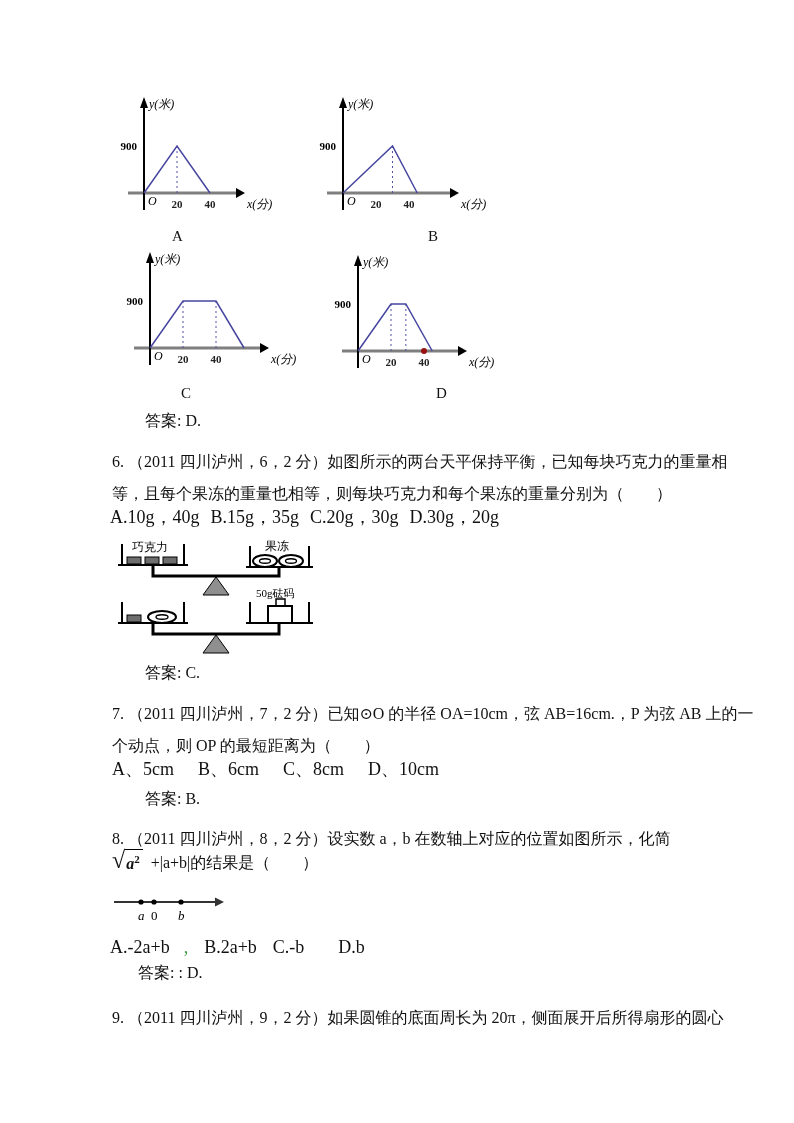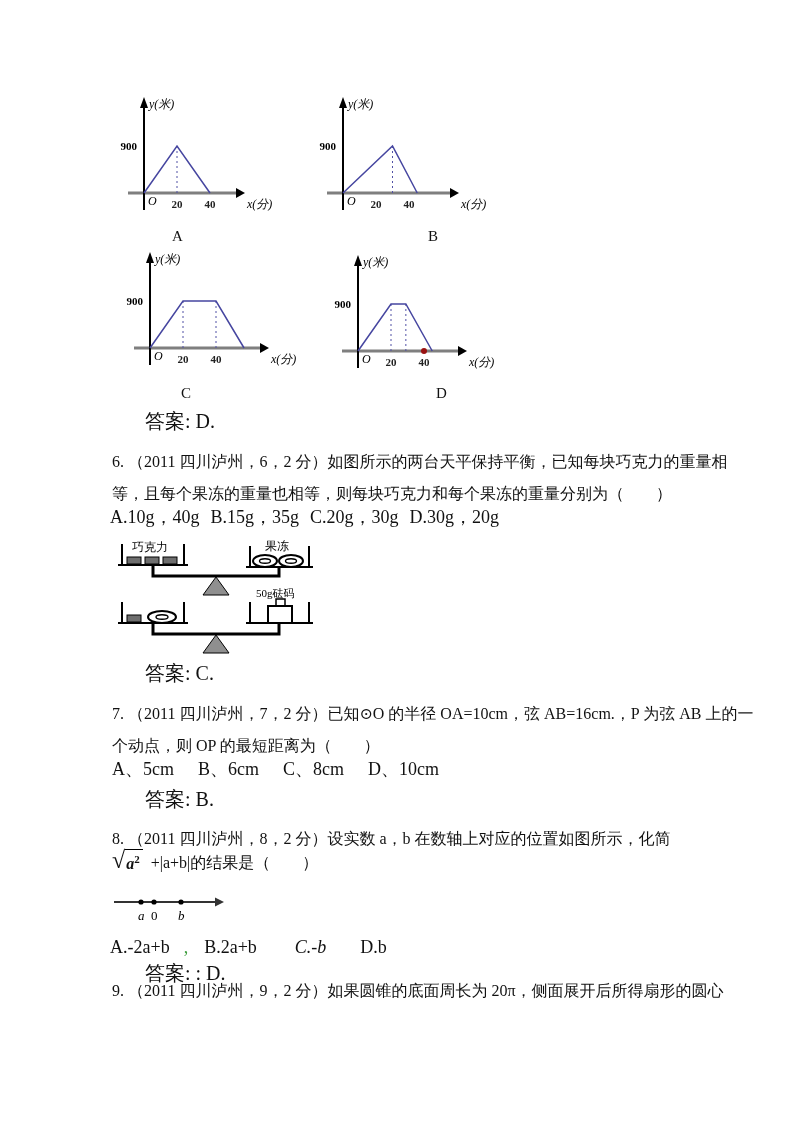--- a/index.html
+++ b/index.html
@@ -2,21 +2,21 @@
 <html><head>
 <meta charset="utf-8">
 <style>
   html,body { margin:0; padding:0; background:#ffffff; }
   .page {
     position:relative; width:794px; height:1123px; background:#ffffff;
     font-family:"Liberation Serif","DejaVu Serif",serif; color:#111111;
     overflow:hidden;
   }
   .tline { position:absolute; font-size:16px; line-height:20px; white-space:pre;margin-top:8px; }
-  .ansline { position:absolute; font-size:20px; line-height:20px; white-space:pre; }
+  .ansline { position:absolute; font-size:16px; line-height:20px; white-space:pre; }
   .optrow { position:absolute; font-size:18px; display:flex; white-space:pre; }
   .glabel { position:absolute; font-size:15px; font-family:"Liberation Serif",serif; }
   .gsvg, .fsvg { position:absolute; }
   .expr { position:absolute; font-size:16px; display:flex; align-items:flex-end; }
   .rad { display:inline-flex; align-items:flex-start; }
   .rad-sign { font-size:24px; line-height:22px; font-weight:normal; }
   .rad-body { border-top:1.6px solid #000; font-weight:bold; font-style:italic; padding:0 3px 0 1px; line-height:18px; }
   .rad-body sup { font-size:11px; font-style:normal; }
   .expr-rest { margin-left:8px; line-height:20px; }
   .artifact { color:#3d9e3d; }
@@ -168,20 +168,20 @@
     <circle cx="71" cy="11" r="2.6" fill="#000"></circle>
     <text x="28" y="29" font-size="13" font-style="italic">a</text>
     <text x="41" y="29" font-size="13">0</text>
     <text x="68" y="29" font-size="13" font-style="italic">b</text>
   </svg>
 
   <div class="optrow" style="left:110px; top:937px;">
     <span>A.-2a+b</span>
     <span class="artifact" style="margin-left:14px;">,</span>
     <span style="margin-left:16px;">B.2a+b</span>
-    <span style="margin-left:38px;font-style:italic;">C.-b</span>
+    <span style="margin-left:16px;">C.-b</span>
     <span style="margin-left:34px;">D.b</span>
   </div>
-  <div class="ansline" style="left:145px; top:963px;">答案: : D.</div>
+  <div class="ansline" style="left:138px; top:963px;">答案: : D.</div>
 
-  <div class="tline" style="left:112px; top:973px;">9. （2011 四川泸州，9，2 分）如果圆锥的底面周长为 20π，侧面展开后所得扇形的圆心</div>
+  <div class="tline" style="left:112px; top:1000px;">9. （2011 四川泸州，9，2 分）如果圆锥的底面周长为 20π，侧面展开后所得扇形的圆心</div>
 
 </div>
 
 </body></html>

